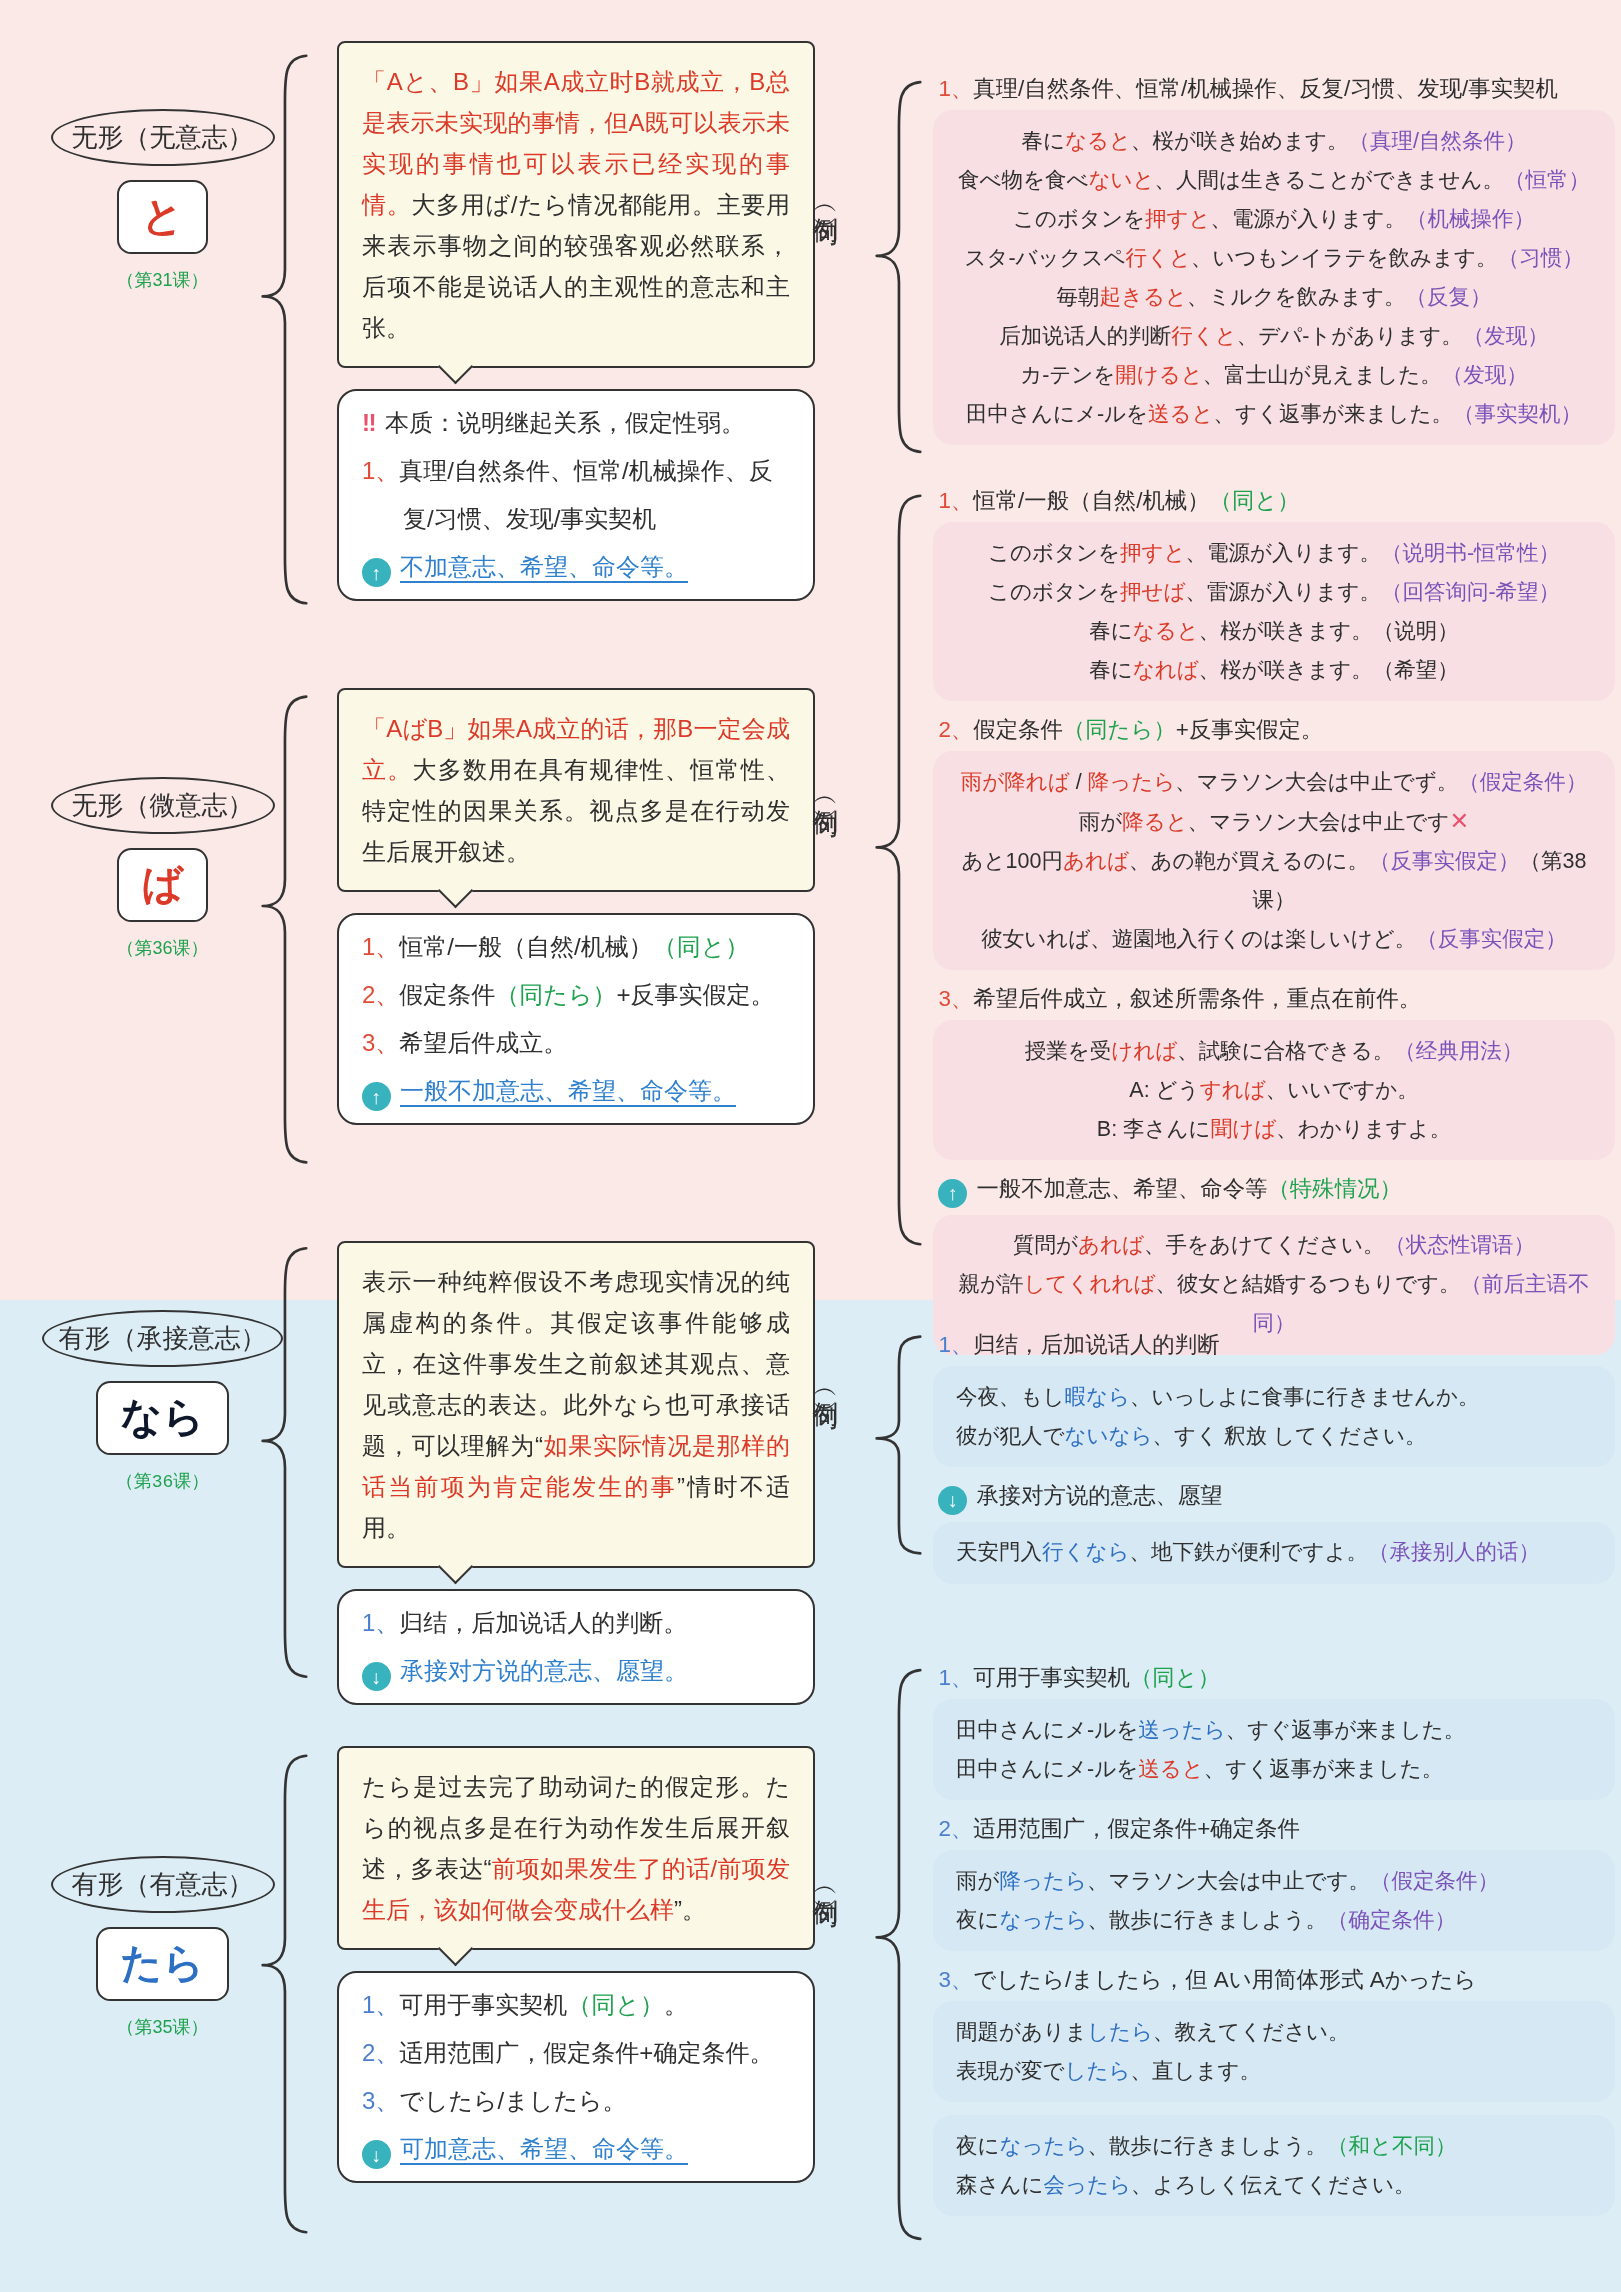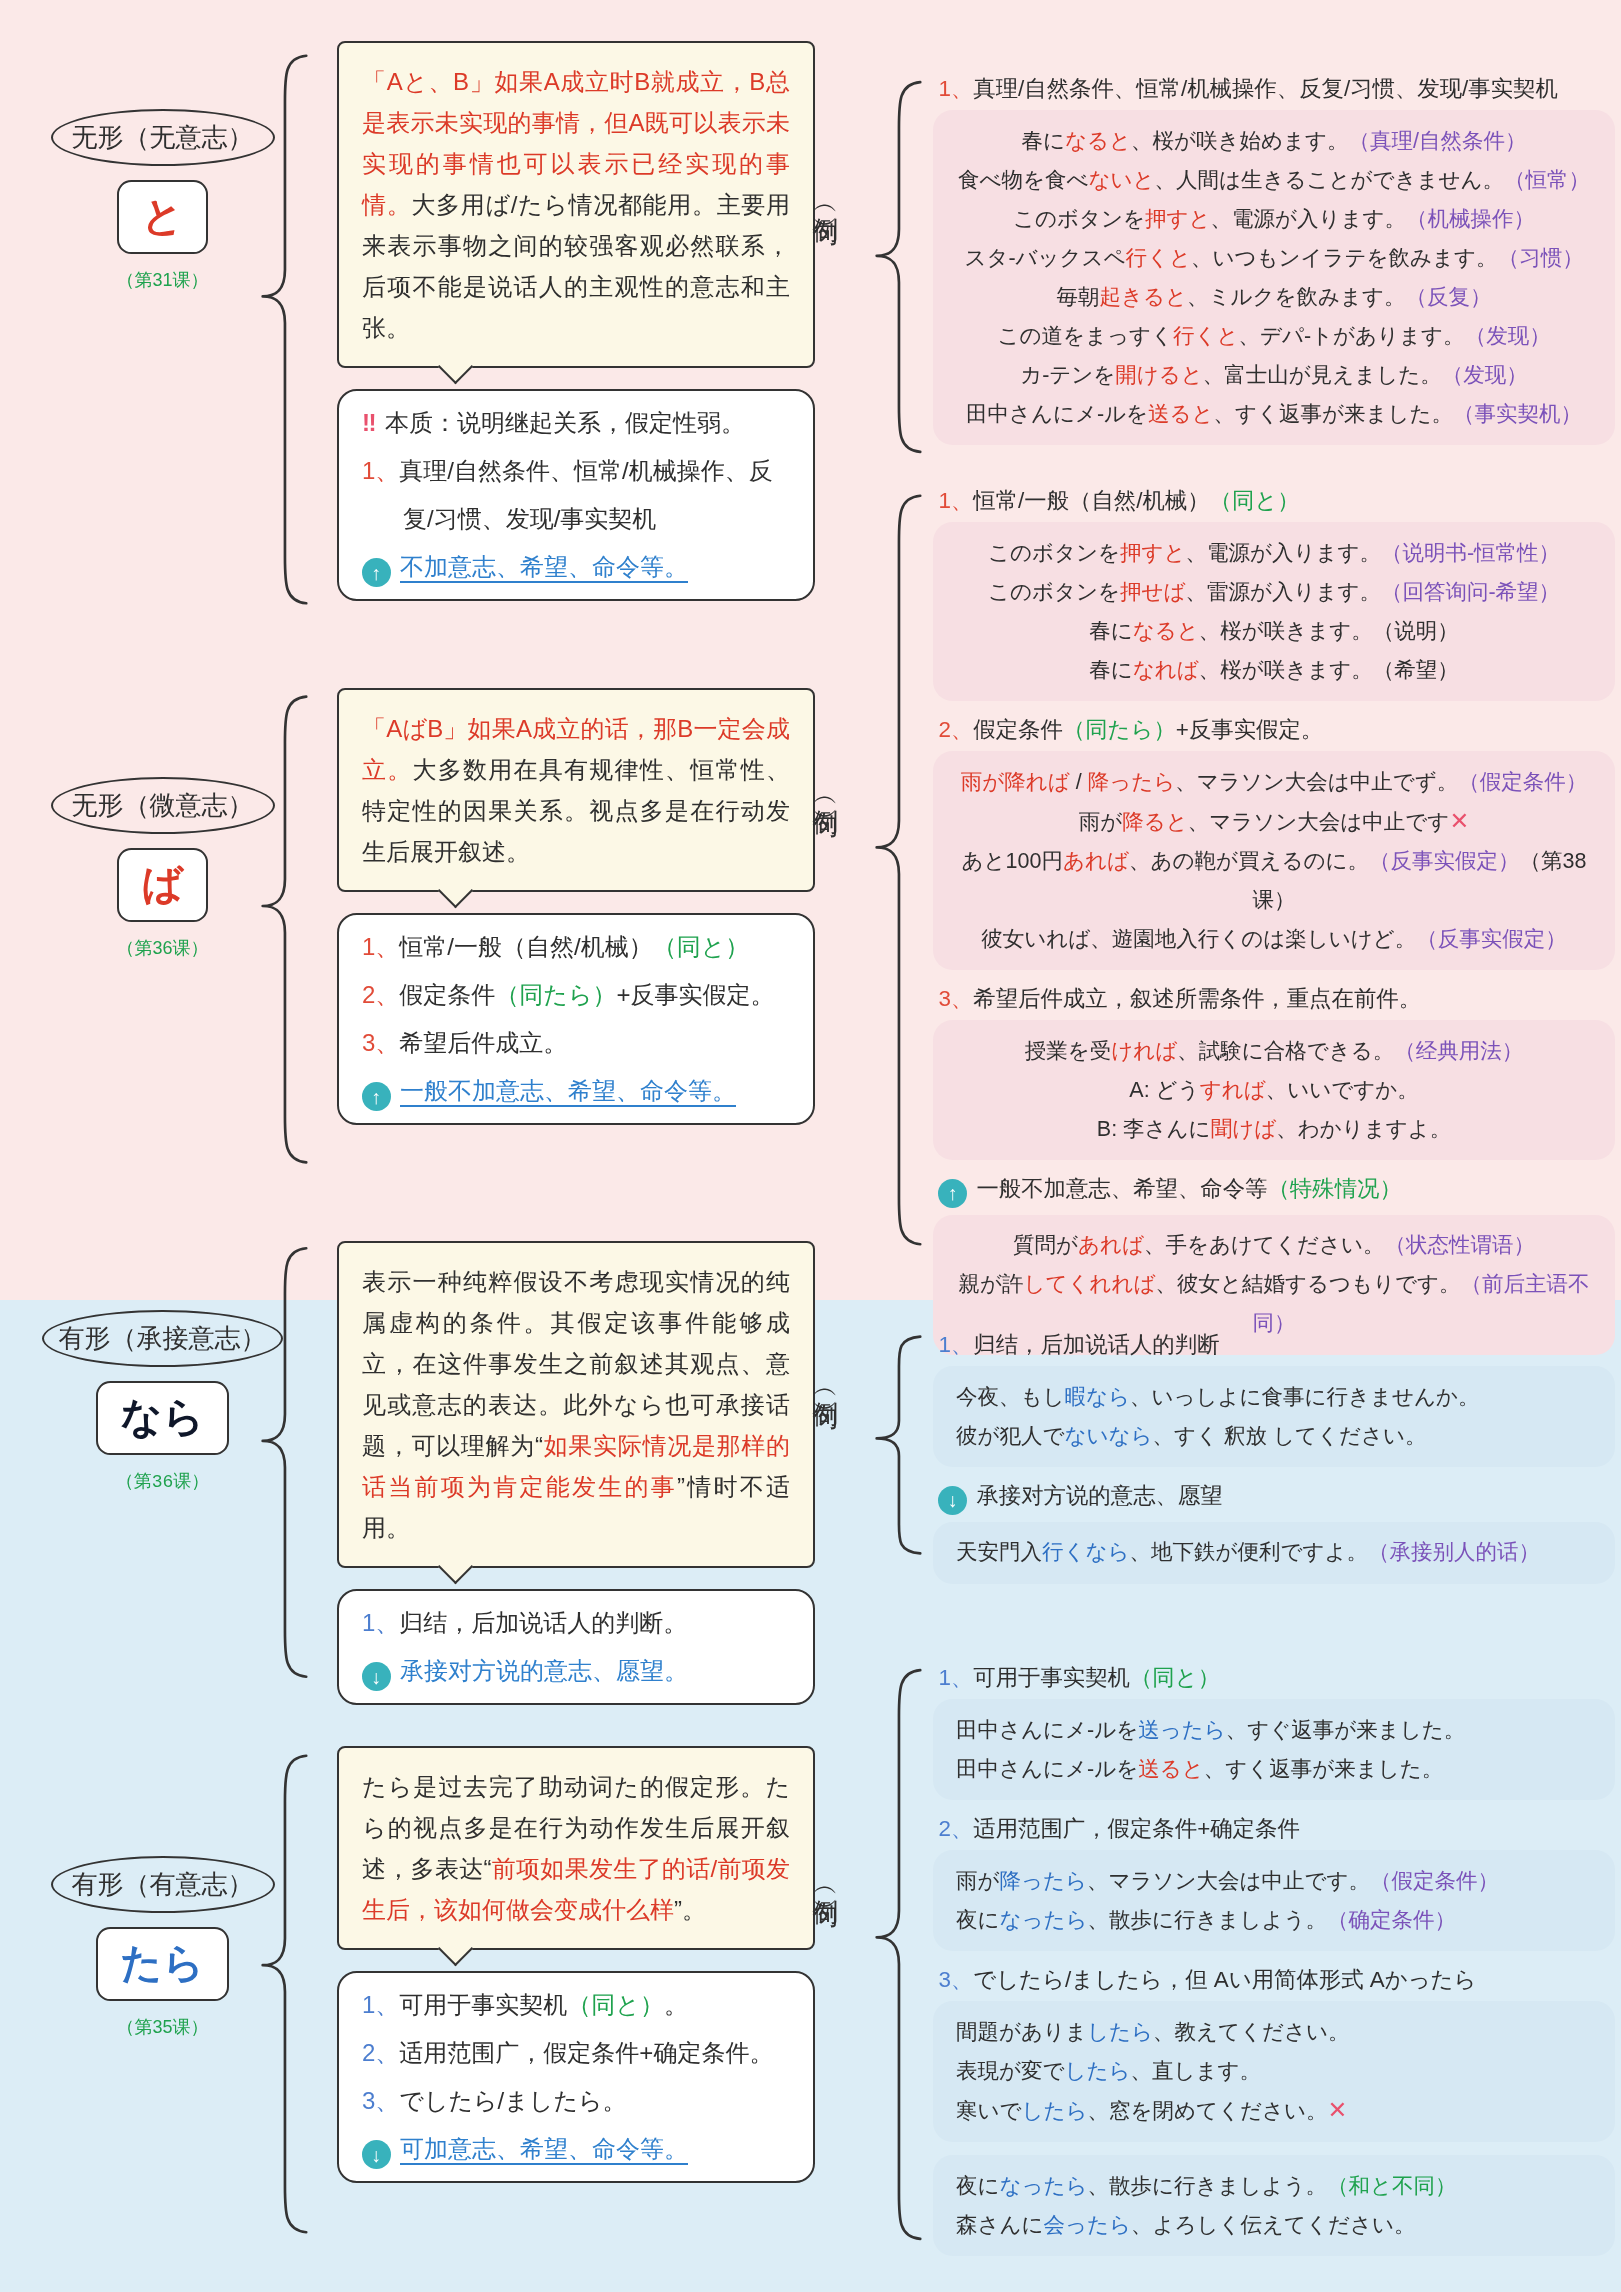--- a/index.html
+++ b/index.html
@@ -82,21 +82,21 @@
     <div class="reiku" style="left: 808px; top: 196px;">（例句）</div>
     <div class="rcol" style="left: 933px; top: 73px;">
         <div class="egroup">
           <div class="eheader"><span class="seg-nr">1、</span><span class="seg-k">真理/自然条件、恒常/机械操作、反复/习惯、发现/事实契机</span></div>
           <div class="eblock">
             <div class="eline"><span class="seg-k">春に</span><span class="seg-r">なると</span><span class="seg-k">、桜が咲き始めます。</span><span class="seg-p">（真理/自然条件）</span></div>
             <div class="eline"><span class="seg-k">食べ物を食べ</span><span class="seg-r">ないと</span><span class="seg-k">、人間は生きることができません。</span><span class="seg-p">（恒常）</span></div>
             <div class="eline"><span class="seg-k">このボタンを</span><span class="seg-r">押すと</span><span class="seg-k">、電源が入ります。</span><span class="seg-p">（机械操作）</span></div>
             <div class="eline"><span class="seg-k">スタ-バックスペ</span><span class="seg-r">行くと</span><span class="seg-k">、いつもンイラテを飲みます。</span><span class="seg-p">（习惯）</span></div>
             <div class="eline"><span class="seg-k">毎朝</span><span class="seg-r">起きると</span><span class="seg-k">、ミルクを飲みます。</span><span class="seg-p">（反复）</span></div>
-            <div class="eline"><span class="seg-k">この道をまっすく</span><span class="seg-r">行くと</span><span class="seg-k">、デパ-トがあります。</span><span class="seg-p">（发现）</span></div>
+            <div class="eline"><span class="seg-k">后加说话人的判断</span><span class="seg-r">行くと</span><span class="seg-k">、デパ-トがあります。</span><span class="seg-p">（发现）</span></div>
             <div class="eline"><span class="seg-k">カ-テンを</span><span class="seg-r">開けると</span><span class="seg-k">、富士山が見えました。</span><span class="seg-p">（发现）</span></div>
             <div class="eline"><span class="seg-k">田中さんにメ-ルを</span><span class="seg-r">送ると</span><span class="seg-k">、すく返事が来ました。</span><span class="seg-p">（事实契机）</span></div>
           </div>
         </div>
       </div>
   <svg class="brace" width="48" height="555" viewBox="0 0 54 620" style="left: 260px; top: 52px;">
         <path d="M 52 2 C 28.080000000000002 4 28.080000000000002 24 28.080000000000002 54 L 28.080000000000002 242.8 C 28.080000000000002 268.3 15.444000000000003 272.8 3 272.8 C 15.444000000000003 272.8 28.080000000000002 277.3 28.080000000000002 302.8 L 28.080000000000002 566 C 28.080000000000002 596 28.080000000000002 616 52 618"></path>
       </svg>
       <svg class="brace" width="48" height="376" viewBox="0 0 54 420" style="left: 874px; top: 79px;">
         <path d="M 52 2 C 28.080000000000002 4 28.080000000000002 24 28.080000000000002 54 L 28.080000000000002 167.39999999999998 C 28.080000000000002 192.89999999999998 15.444000000000003 197.39999999999998 3 197.39999999999998 C 15.444000000000003 197.39999999999998 28.080000000000002 201.89999999999998 28.080000000000002 227.39999999999998 L 28.080000000000002 366 C 28.080000000000002 396 28.080000000000002 416 52 418"></path>
@@ -231,21 +231,20 @@
           <div class="eblock">
             <div class="eline"><span class="seg-k">雨が</span><span class="seg-b">降ったら</span><span class="seg-k">、マラソン大会は中止です。</span><span class="seg-p">（假定条件）</span></div>
             <div class="eline"><span class="seg-k">夜に</span><span class="seg-b">なったら</span><span class="seg-k">、散歩に行きましよう。</span><span class="seg-p">（确定条件）</span></div>
           </div>
         </div>
         <div class="egroup">
           <div class="eheader"><span class="seg-nb">3、</span><span class="seg-k">でしたら/ましたら，但 Aい用简体形式 Aかったら</span></div>
           <div class="eblock">
             <div class="eline"><span class="seg-k">間題がありま</span><span class="seg-b">したら</span><span class="seg-k">、教えてください。</span></div>
             <div class="eline"><span class="seg-k">表現が変で</span><span class="seg-b">したら</span><span class="seg-k">、直します。</span></div>
-            <div class="eline"><span class="seg-k">寒いで</span><span class="seg-b">したら</span><span class="seg-k">、窓を閉めてください。</span><span class="seg-x">✕</span></div>
           </div>
         </div>
         <div class="egroup">
           <div class="eblock">
             <div class="eline"><span class="seg-k">夜に</span><span class="seg-b">なったら</span><span class="seg-k">、散歩に行きましよう。</span><span class="seg-g">（和と不同）</span></div>
             <div class="eline"><span class="seg-k">森さんに</span><span class="seg-b">会ったら</span><span class="seg-k">、よろしく伝えてください。</span></div>
           </div>
         </div>
       </div>
   <svg class="brace" width="48" height="484" viewBox="0 0 54 540" style="left: 260px; top: 1752px;">

